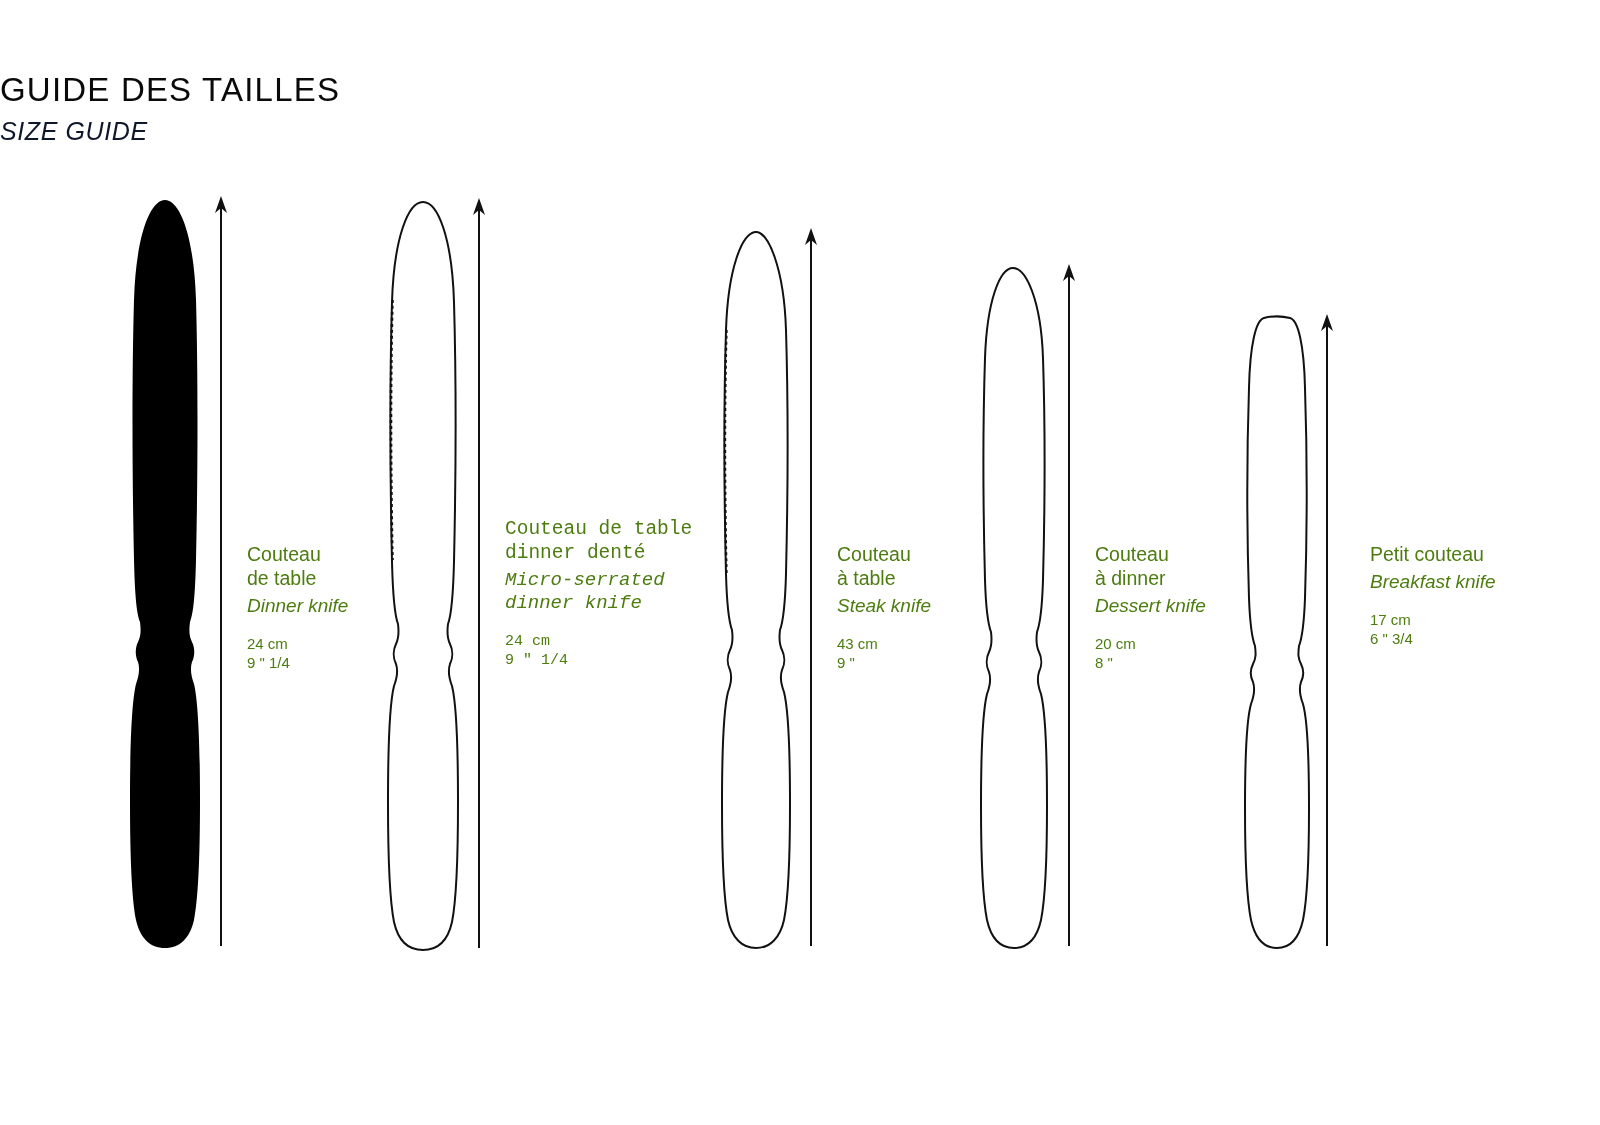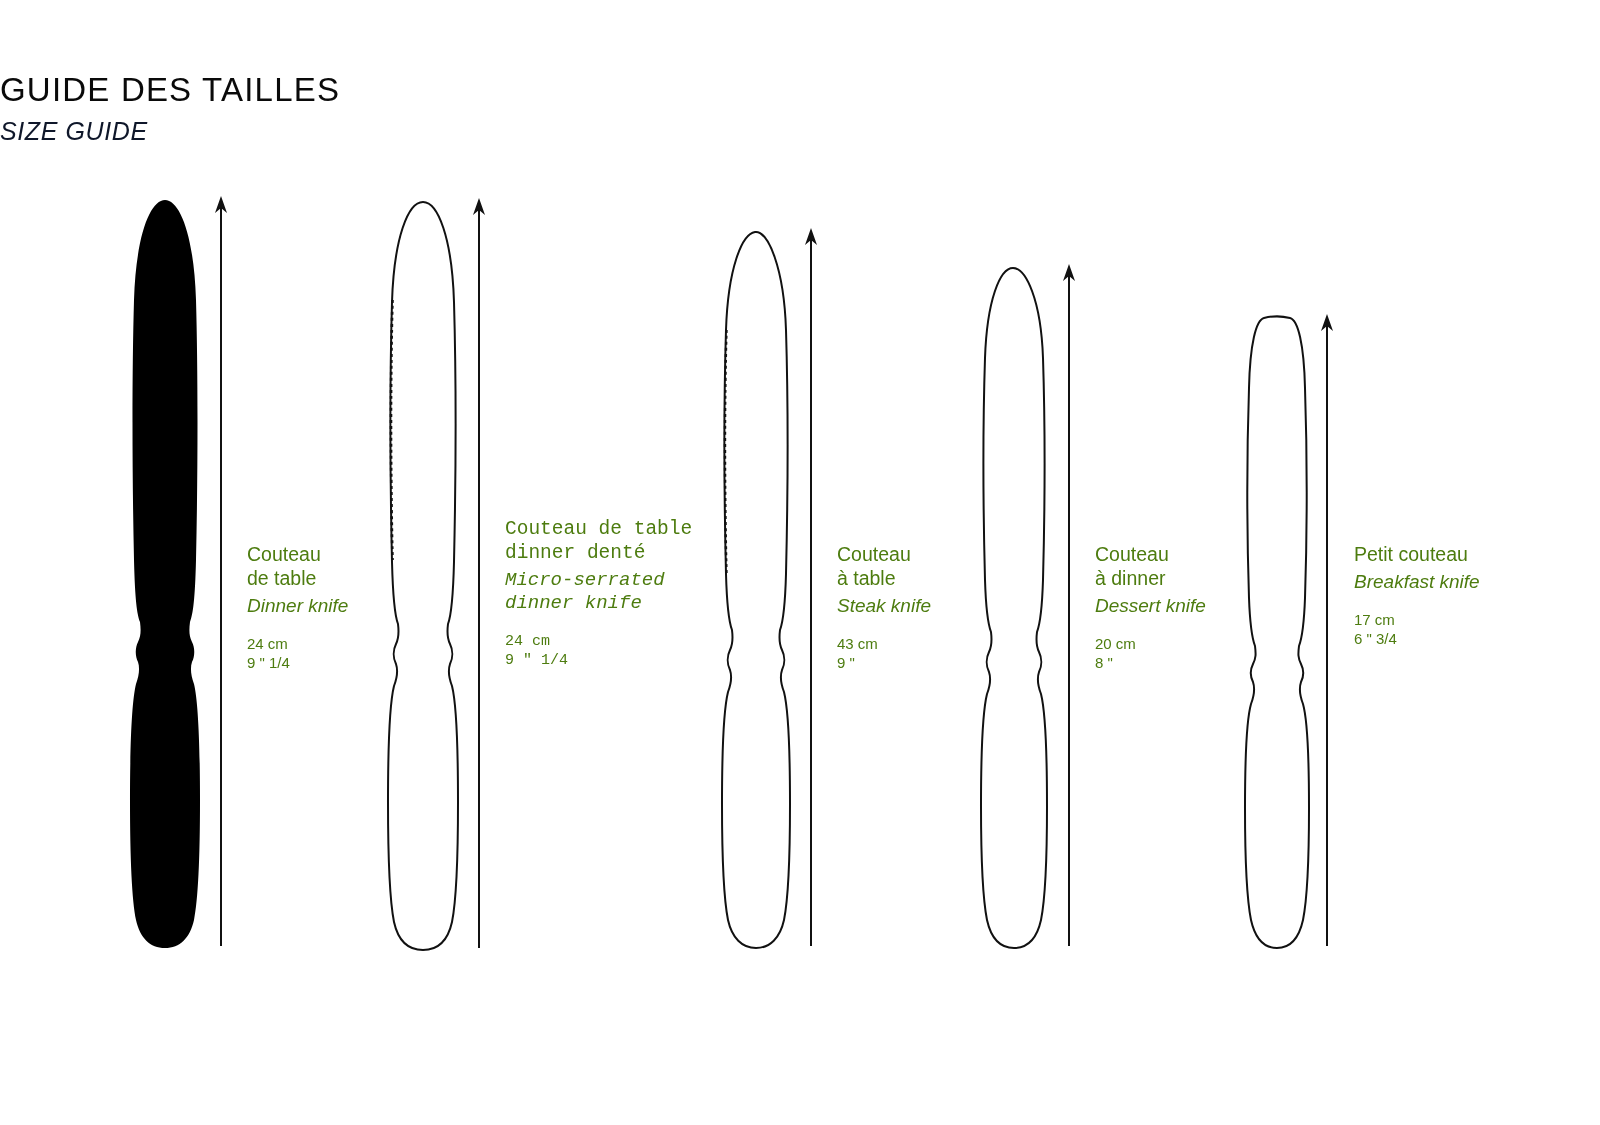--- a/index.html
+++ b/index.html
@@ -267,21 +267,21 @@
         C 76 658, 76 654, 77 646
         C 80 638, 82 626, 83 598
         C 85 536, 85 448, 83 388
         C 82 344, 76 320, 68 318
         C 60 316, 50 316, 42 318 Z"></path>
     </svg>
     <svg class="arrow-svg" width="30" height="1000" viewBox="0 0 30 1000" style="left:90px;">
       <line x1="15" y1="318" x2="15" y2="946" stroke="#111111" stroke-width="2"></line>
       <path d="M 15 314 L 9 331 L 15 326 L 21 331 Z" fill="#111111"></path>
     </svg>
-    <div class="caption" style="left:132px; top:543px;">
+    <div class="caption" style="left:148px; top:543px;">
       <div class="fr">Petit couteau</div>
       <div class="en">Breakfast knife</div>
       <div class="dims">
         <div>17 cm</div>
         <div>6 " 3/4</div>
       </div>
     </div>
   </div>
 
 </div>

